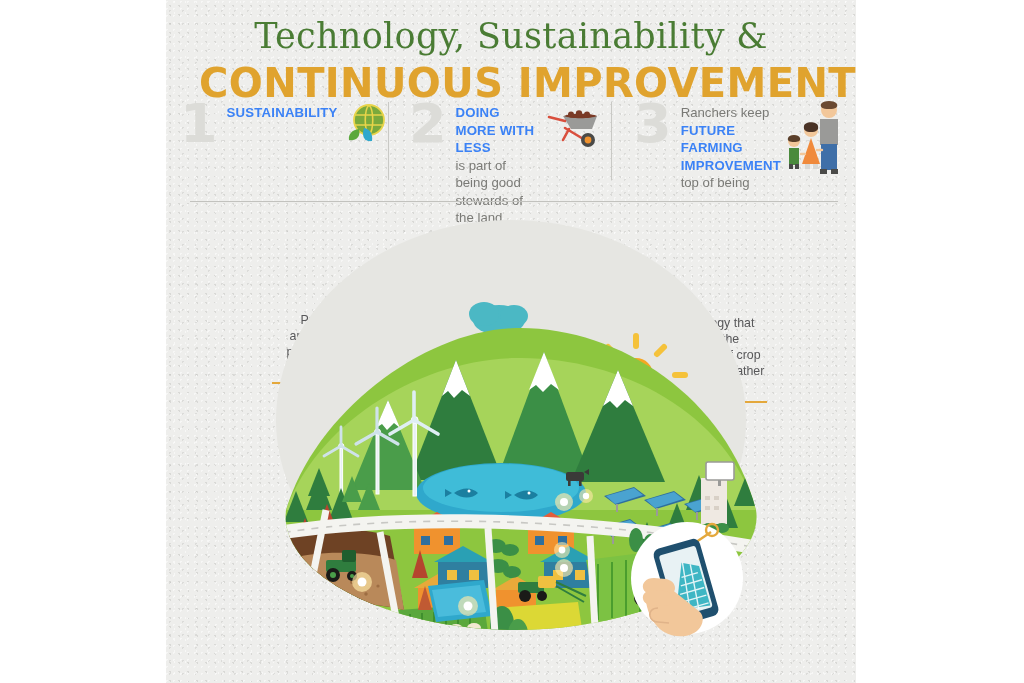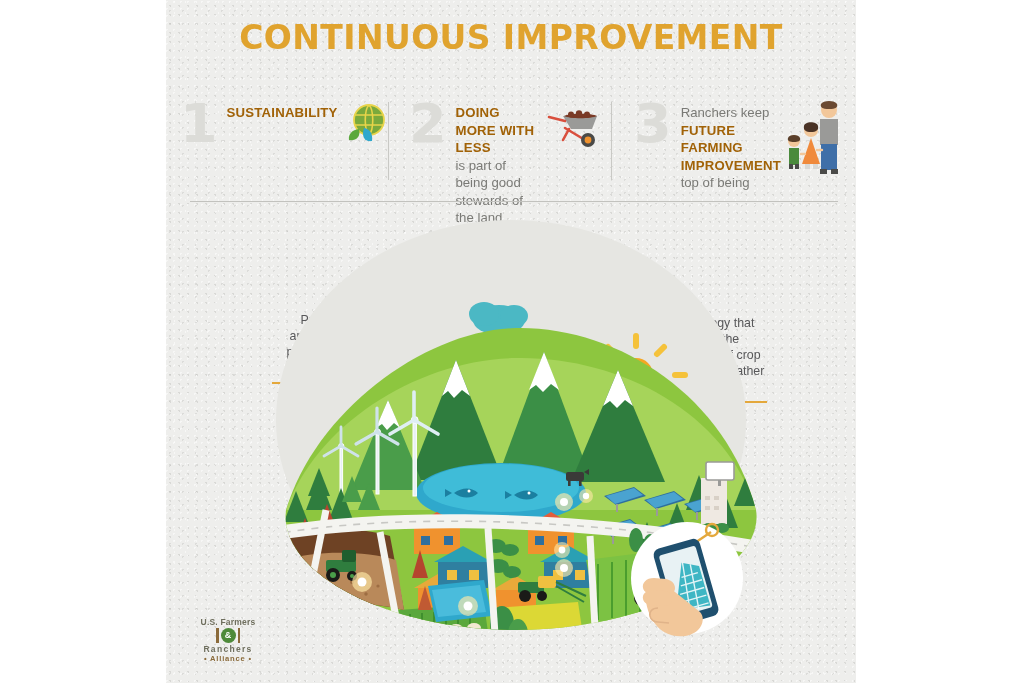--- a/index.html
+++ b/index.html
@@ -24,38 +24,38 @@
   }
   #title-block {
     position: absolute; left: 166px; top: 16px; width: 690px; text-align: center;
   }
   #title-line1 {
     font-family: "DejaVu Serif", serif;
     font-size: 35px; color: #4a7c34; letter-spacing: .3px; line-height: 1.18;
   }
   #title-line2 {
     font-family: "DejaVu Sans", sans-serif;
-    font-size: 33px; font-weight: bold; color: #e0a32e;
-    letter-spacing: .4px; line-height: 1.2; margin-top: 2px;
+    font-size: 40px; font-weight: bold; color: #e0a32e;
+    letter-spacing: .4px; line-height: 1.2; margin-top: 2px; text-align: right;
   }
 
   
   #points { position: absolute; left: 180px; top: 98px; width: 665px; height: 92px; display: flex; }
   .point { position: relative; display: flex; align-items: flex-start; }
   .p1 { width: 200px; }
   .p2 { width: 235px; padding-left: 12px; }
   .p3 { width: 230px; padding-left: 14px; }
   .vdiv { width: 1px; background: #c9c9c5; margin: 4px 8px 6px 8px; height: 78px; }
   .num {
     font-family: "DejaVu Sans", sans-serif; font-weight: bold;
     font-size: 54px; color: #dcdcd8; line-height: .9; margin-right: 9px;
     margin-top: 2px; flex: 0 0 auto;
   }
   .ptext { font-size: 13.2px; color: #7a7a76; line-height: 1.33; padding-top: 6px; }
-  .ptext .hl { color: #a16207; font-weight: bold; letter-spacing: .2px; }
+  .ptext .hl { color: #3b82f6; font-weight: bold; letter-spacing: .2px; }
   .picon { flex: 0 0 auto; margin-left: 4px; }
 
   #hrule {
     position: absolute; left: 190px; top: 201px; width: 648px; height: 1px; background: #c2c2be;
   }
 
   
   .callout { position: absolute; text-align: center; color: #58585a; font-size: 12.4px; line-height: 1.3; }
   .callout .rule { height: 2px; background: #e4a83c; margin-top: 5px; }
 
@@ -89,20 +89,21 @@
     color: #fff; font-size: 9px; font-weight: bold; line-height: 15px;
   }
 </style>
 </head>
 <body>
 
 <div id="stage">
   <div id="canvas"></div>
 
   <div id="title-block">
+    <div id="title-line1">Technology, Sustainability &amp;</div>
     <div id="title-line2">CONTINUOUS IMPROVEMENT</div>
   </div>
 
   <div id="points">
 
     <div class="point p1">
       <div class="num">1</div>
       <div class="ptext">
         <span class="hl">SUSTAINABILITY</span><br>
       </div>
@@ -568,23 +569,13 @@
           <path d="M492 372 c-10 2 -14 10 -12 20 c2 12 8 24 18 30 c10 6 26 6 34 -2 c6 -6 6 -14 2 -18
                    l-30 -24 c-4 -4 -8 -7 -12 -6 z"></path>
           <path d="M488 368 c-8 0 -12 5 -11 10 c1 4 5 6 10 6 l14 1 c5 0 8 -3 8 -7 c0 -5 -4 -8 -9 -9 z"></path>
           <path d="M487 380 c-7 0 -11 4 -10 9 c1 4 5 6 9 6 l13 1 c5 0 7 -3 7 -7 c0 -4 -3 -8 -8 -8 z"></path>
         </g>
         <path d="M492 398 c-6 0 -9 4 -8 8 c1 4 4 6 8 6 l11 1" fill="none" stroke="#e0b389" stroke-width="1.6"></path>
       </g>
     </svg>
   </div>
 
-  <div id="logo">
-    <div class="l1">U.S. Farmers</div>
-    <div class="badge-row">
-      <div class="bar"></div>
-      <div class="disc">&amp;</div>
-      <div class="bar"></div>
-    </div>
-    <div class="l3">Ranchers</div>
-    <div class="l4">• Alliance •</div>
-  </div>
 </div>
 
 </body></html>

